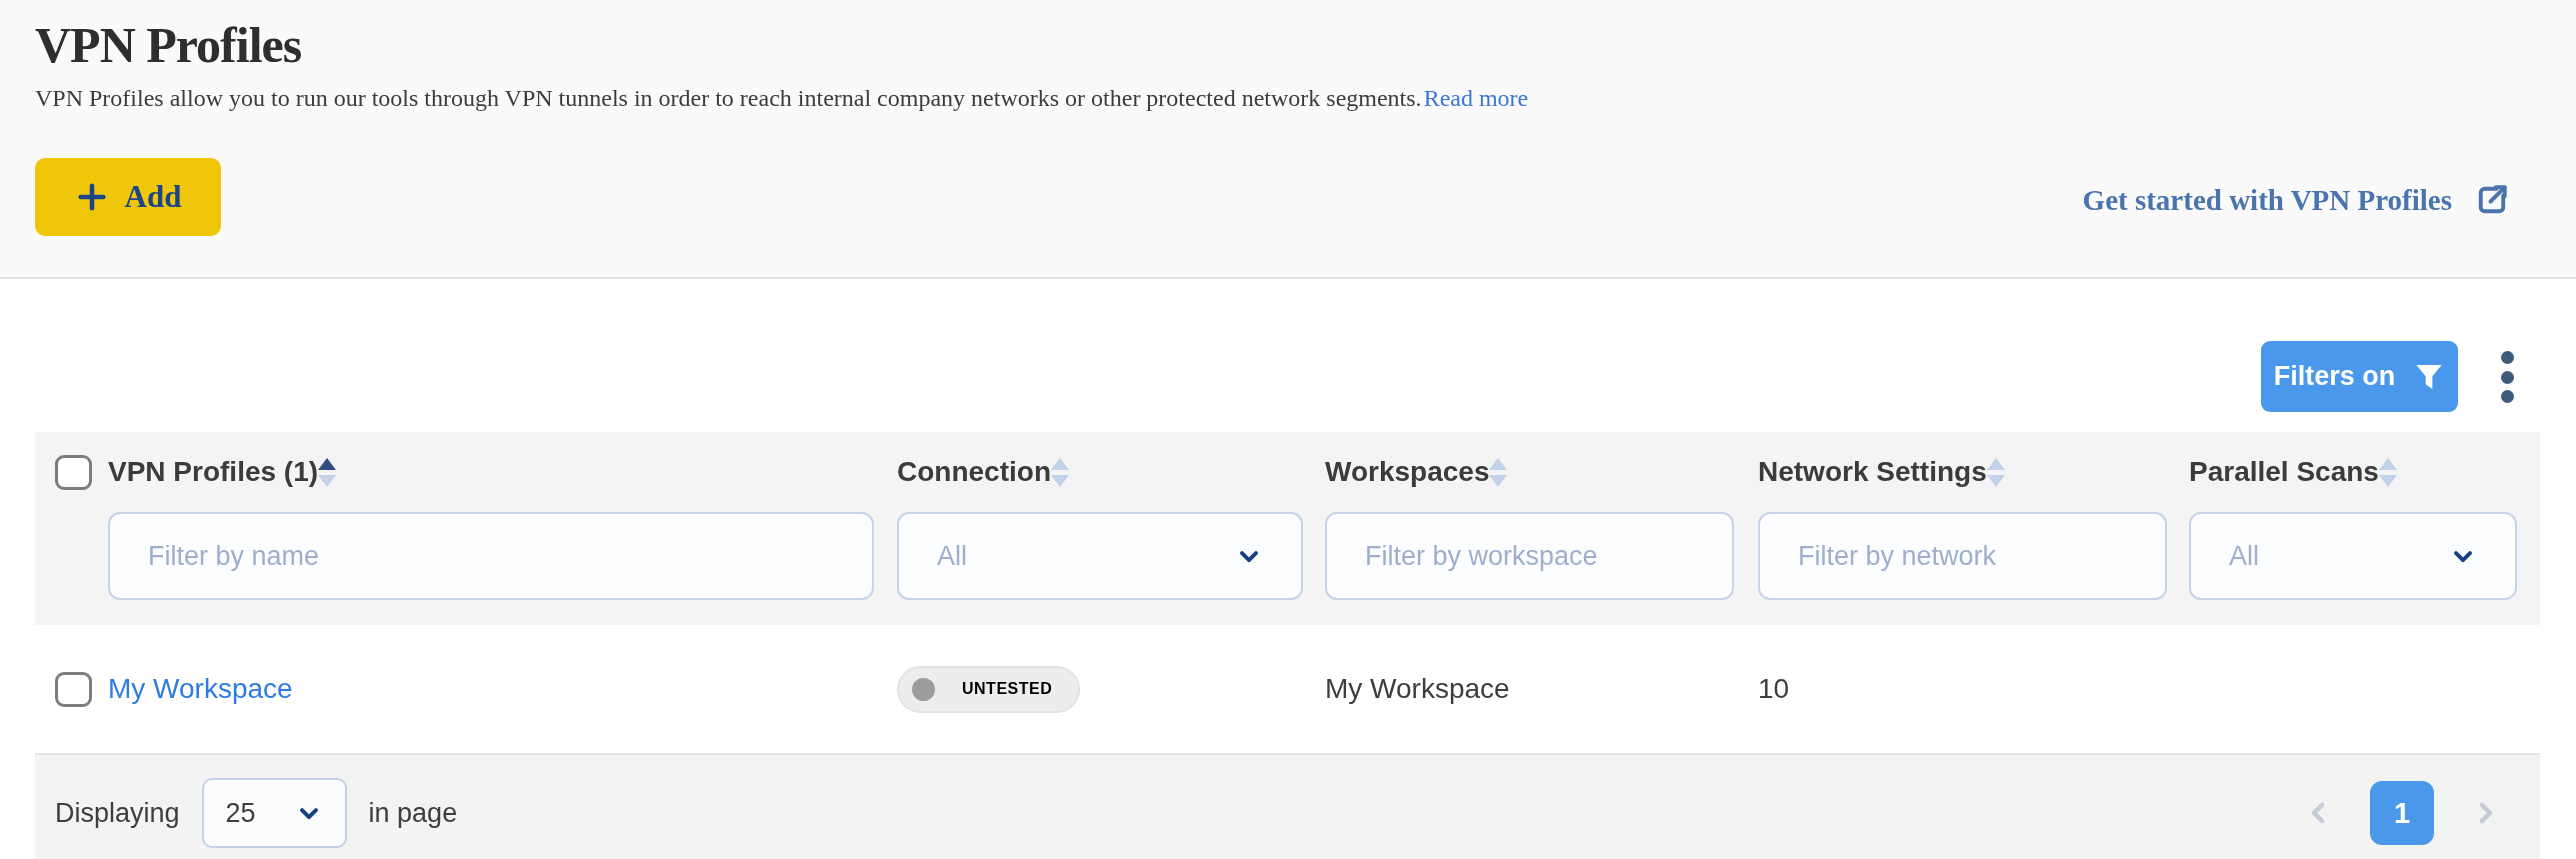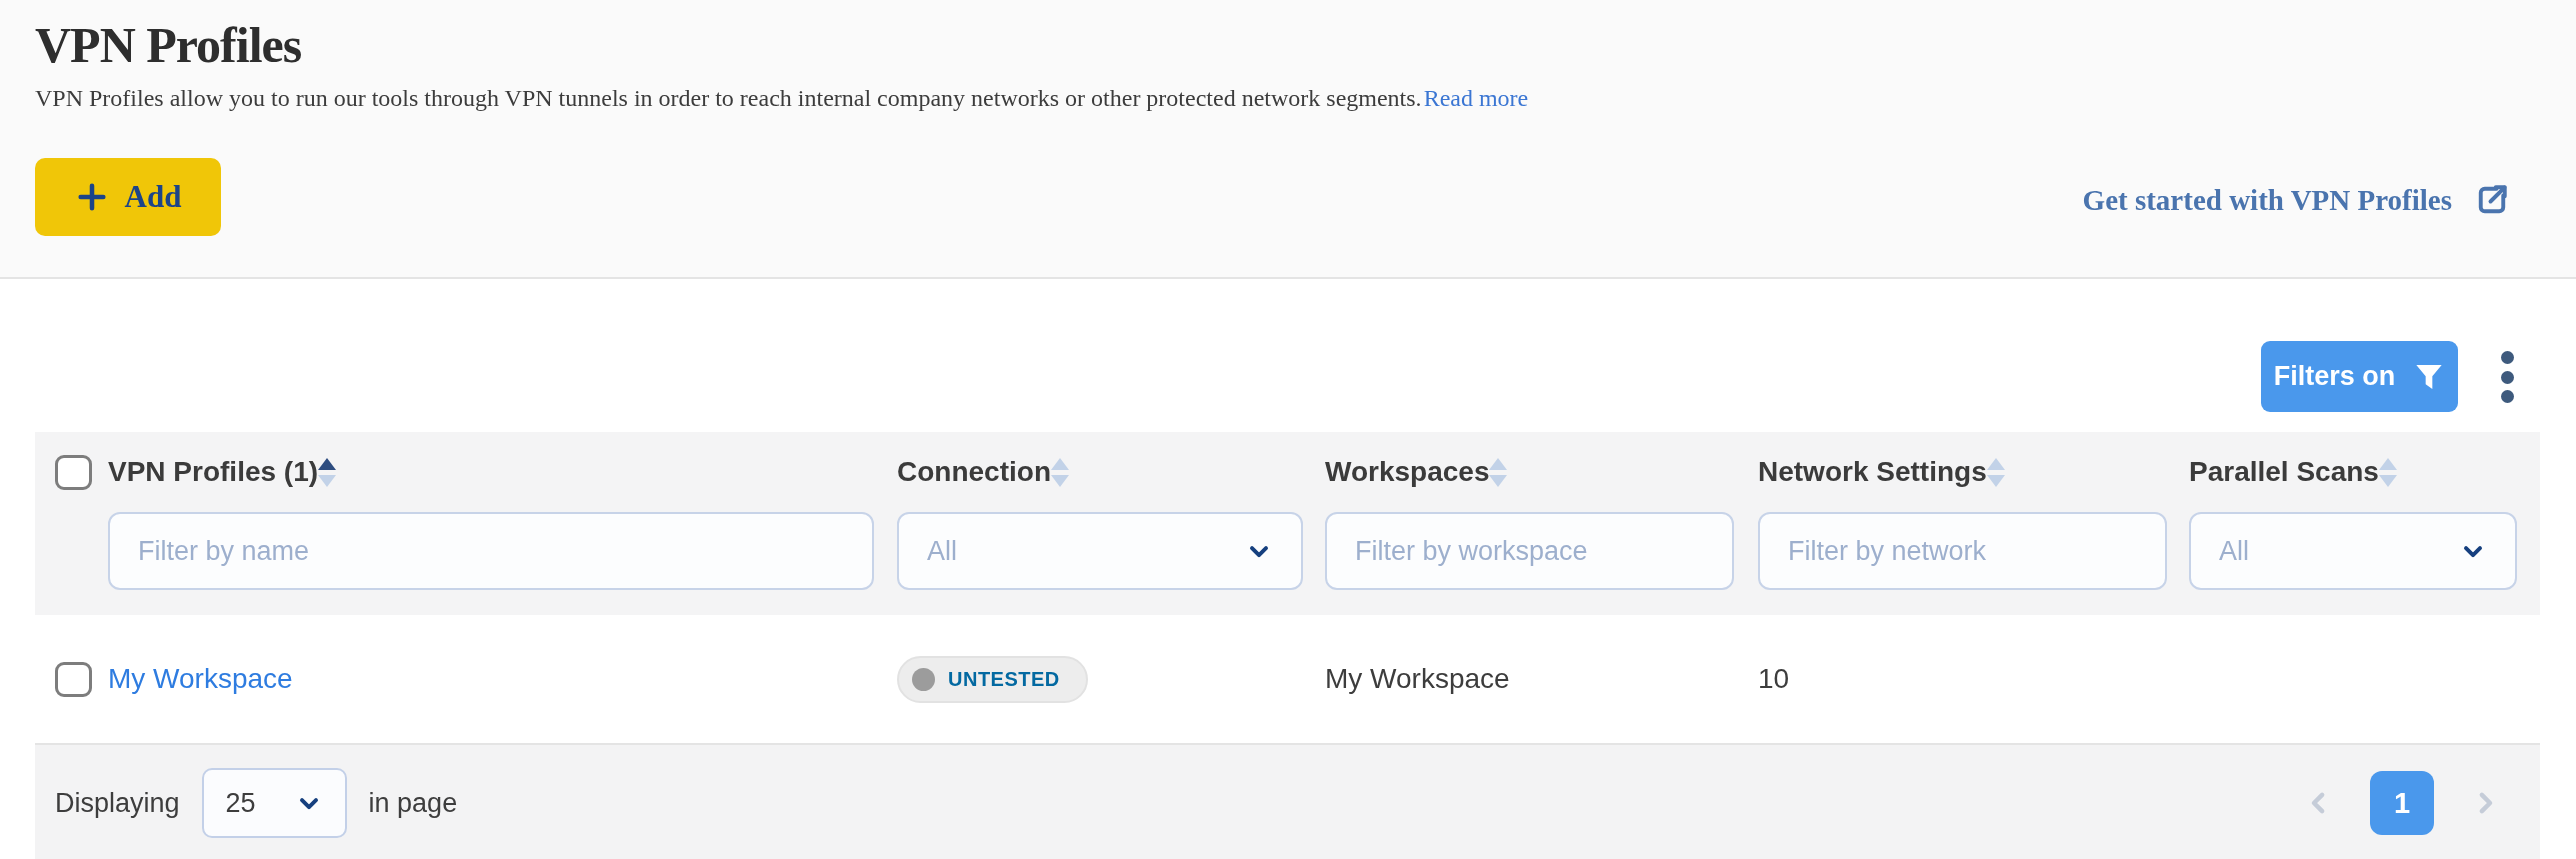--- a/index.html
+++ b/index.html
@@ -71,38 +71,38 @@
   .sort .up   { width:0; height:0; border-left:9px solid transparent; border-right:9px solid transparent; border-bottom:12px solid #c2d2e8; }
   .sort .down { width:0; height:0; border-left:9px solid transparent; border-right:9px solid transparent; border-top:12px solid #c2d2e8; }
   .sort.asc .up { border-bottom-color:#2e4d80; }
 
   .checkbox {
     width:37px; height:35px; margin-left:20px; margin-top:auto; margin-bottom:auto;
     background:#ffffff; border:3px solid #7d7d7d; border-radius:9px; cursor:pointer;
   }
 
   .f-input, .f-select {
-    height:78px; border:2px solid #c7d3e8; border-radius:12px; background:#fcfdfe;
-    font-family:inherit; font-size:27px; color:#3d3d3d; padding:0 28px;
+    height:88px; border:2px solid #c7d3e8; border-radius:12px; background:#fcfdfe;
+    font-family:inherit; font-size:27px; color:#3d3d3d; padding:0 38px;
   }
   .f-input::placeholder { color:#9dafcd; opacity:1; }
   .f-select { display:flex; align-items:center; justify-content:space-between; cursor:pointer; }
   .f-select .sel-val { color:#9dafcd; }
   .w-name { width:766px; } .w-conn { width:406px; } .w-ws { width:409px; } .w-net { width:409px; } .w-par { width:328px; }
 
   .tbody-row { display:flex; align-items:center; height:128px; background:#ffffff; }
   .row-link { font-size:28px; color:#2e7ce0; text-decoration:none; cursor:pointer; }
   .cell-text { font-size:28px; color:#3d3d3d; }
 
   .status-badge {
     display:inline-flex; align-items:center; gap:13px; height:47px;
     padding:0 26px 0 13px; background:#ededed; border:2px solid #e2e2e2; border-radius:26px;
   }
   .status-dot { width:23px; height:23px; border-radius:50%; background:#9c9c9c; }
-  .status-text { font-size:20px; font-weight:700; color:#0369a1; letter-spacing:0.5px; }
+  .status-text { font-size:16px; font-weight:700; color:#000000; letter-spacing:0.5px;margin-left:14px; }
 
   
   .tfoot {
     display:flex; align-items:center; height:118px; background:#f3f3f4;
     border-top:2px solid #e4e4e4; position:relative; font-size:27px; color:#3d3d3d;
   }
   .tfoot .lbl { margin-left:20px; }
   .page-size {
     width:145px; height:70px; margin:0 22px;
     border:2px solid #c3d0e8; border-radius:10px; background:#fbfcfe;

